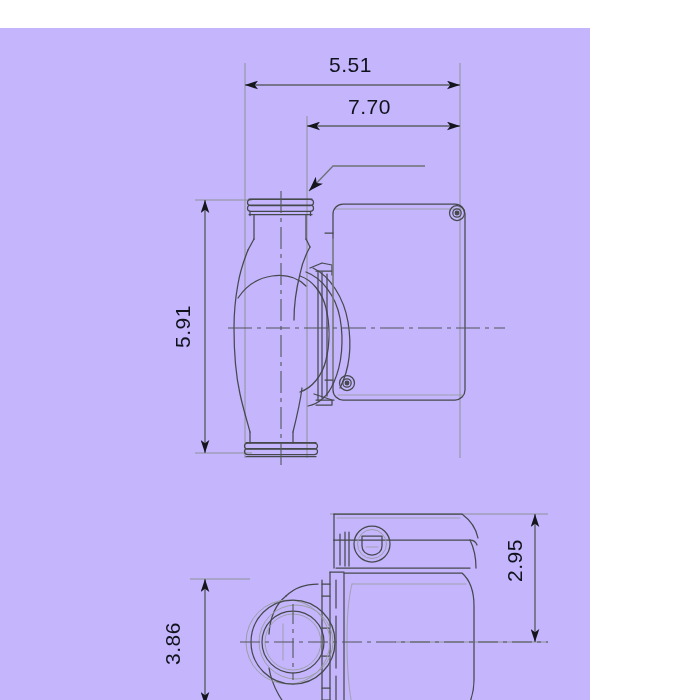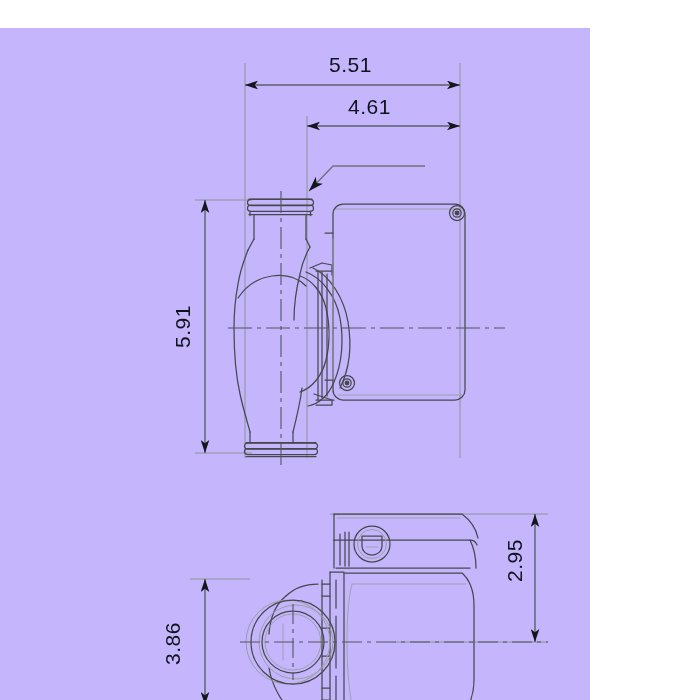--- a/index.html
+++ b/index.html
@@ -252,21 +252,21 @@
         <line x1="240" y1="614" x2="548" y2="614"></line>
       </g>
       <g stroke="#53575b" stroke-width="1.1" fill="none" stroke-dasharray="20 5 4 5">
         <line x1="293" y1="576" x2="293" y2="652"></line>
       </g>
     </g>
   </svg>
 
   <div class="dimtext" style="left:329px;top:26px;">5.51</div>
 
-  <div class="dimtext" style="left:348px;top:68px;">4.61</div>
+  <div class="dimtext" style="left:348px;top:68px;">7.70</div>
 
   <div class="dimtext rot" style="left:161px;top:288px;transform:rotate(-90deg);">5.91</div>
 
   <div class="dimtext rot" style="left:151px;top:605px;transform:rotate(-90deg);">3.86</div>
 
   <div class="dimtext rot" style="left:493px;top:522px;transform:rotate(-90deg);">2.95</div>
 
 </div>
 
 </body></html>

